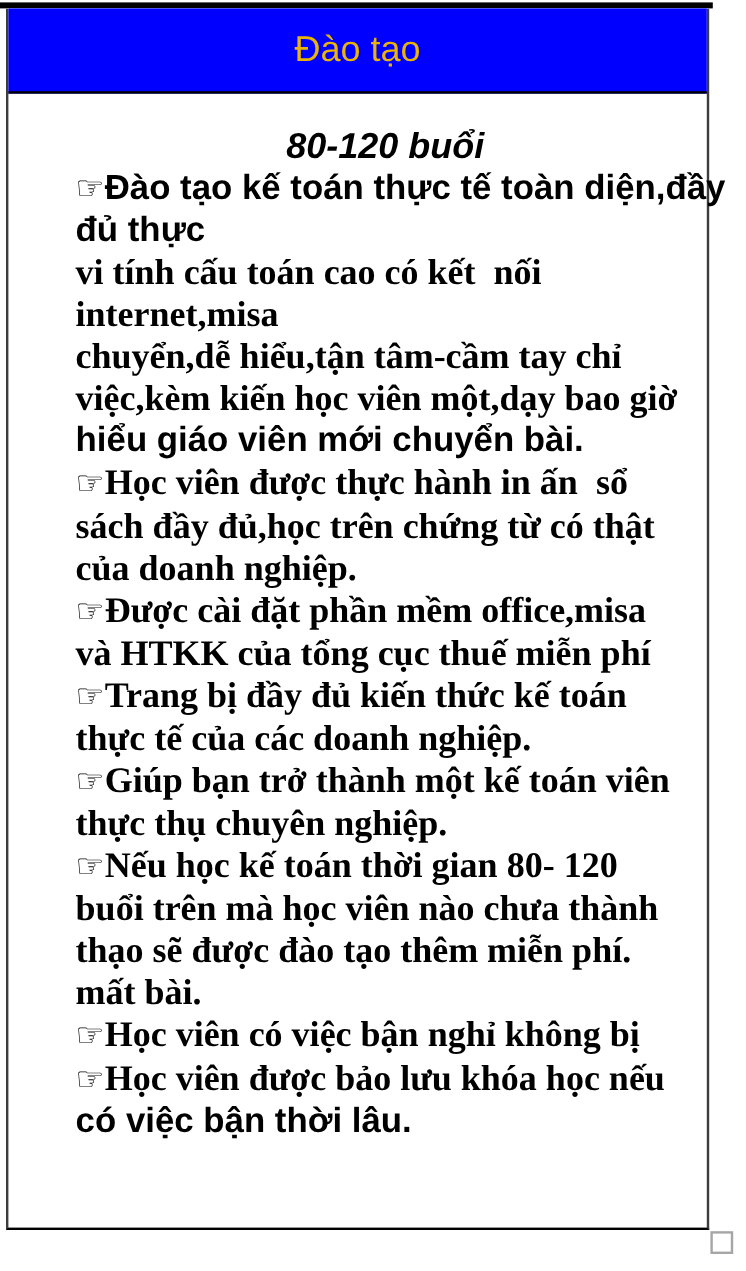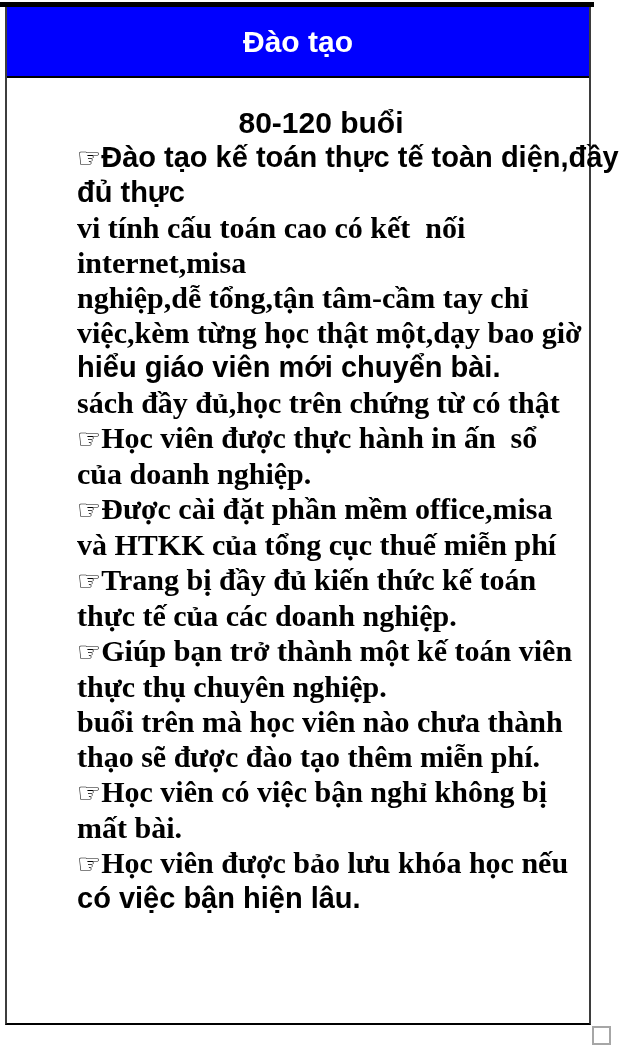--- a/index.html
+++ b/index.html
@@ -31,47 +31,47 @@
     height:71px;
     box-sizing:border-box;
     border-bottom:2px solid #000000;
     background:#0000ff;
     display:flex;
     align-items:center;
     justify-content:center;
   }
   .header-title{
     font-family:"Liberation Sans","DejaVu Sans",sans-serif;
-    font-weight:bold;
+    font-weight:normal;
     font-size:30px;
-    color:#ffffff;
+    color:#eab308;
   }
   .body-cell{
     padding:27px 10px 0 56px;
     color:#000000;
   }
   .sessions-heading{
     text-align:center;
     font-family:"Liberation Sans","DejaVu Sans",sans-serif;
     font-weight:bold;
     font-size:30px;
     line-height:35px;
     white-space:pre;
+    font-style:italic;
   }
   .item{
     margin:0;
     font-weight:bold;
     font-size:30px;
     line-height:35px;
   }
   .line{
     display:block;
     white-space:pre;
     font-family:"Liberation Serif","DejaVu Serif",serif;
-    margin-left:14px;
   }
   .line.sans{
     font-family:"Liberation Sans","DejaVu Sans",sans-serif;
     font-size:29px;
   }
   .bullet{
     font-family:"DejaVu Sans",sans-serif;
     font-weight:normal;
     font-size:27px;
   }
@@ -100,51 +100,52 @@
       <div id="list">
           <p class="item">
             <span class="line sans"><span class="bullet">☞</span>Đào tạo kế toán thực tế toàn diện,đầy</span>
             <span class="line sans">đủ thực</span>
           </p>
           <p class="item">
             <span class="line">vi tính cấu toán cao có kết  nối</span>
             <span class="line">internet,misa</span>
           </p>
           <p class="item">
-            <span class="line">nghiệp,dễ tổng,tận tâm-cầm tay chỉ</span>
-            <span class="line">việc,kèm từng học thật một,dạy bao giờ</span>
+            <span class="line">chuyển,dễ hiểu,tận tâm-cầm tay chỉ</span>
+            <span class="line">việc,kèm kiến học viên một,dạy bao giờ</span>
             <span class="line sans">hiểu giáo viên mới chuyển bài.</span>
           </p>
           <p class="item">
+            <span class="line"><span class="bullet">☞</span>Học viên được thực hành in ấn  sổ</span>
             <span class="line">sách đầy đủ,học trên chứng từ có thật</span>
-            <span class="line"><span class="bullet">☞</span>Học viên được thực hành in ấn  sổ</span>
             <span class="line">của doanh nghiệp.</span>
           </p>
           <p class="item">
             <span class="line"><span class="bullet">☞</span>Được cài đặt phần mềm office,misa</span>
             <span class="line">và HTKK của tổng cục thuế miễn phí</span>
           </p>
           <p class="item">
             <span class="line"><span class="bullet">☞</span>Trang bị đầy đủ kiến thức kế toán</span>
             <span class="line">thực tế của các doanh nghiệp.</span>
           </p>
           <p class="item">
             <span class="line"><span class="bullet">☞</span>Giúp bạn trở thành một kế toán viên</span>
             <span class="line">thực thụ chuyên nghiệp.</span>
           </p>
           <p class="item">
+            <span class="line"><span class="bullet">☞</span>Nếu học kế toán thời gian 80- 120</span>
             <span class="line">buổi trên mà học viên nào chưa thành</span>
             <span class="line">thạo sẽ được đào tạo thêm miễn phí.</span>
           </p>
           <p class="item">
+            <span class="line">mất bài.</span>
             <span class="line"><span class="bullet">☞</span>Học viên có việc bận nghỉ không bị</span>
-            <span class="line">mất bài.</span>
           </p>
           <p class="item">
             <span class="line"><span class="bullet">☞</span>Học viên được bảo lưu khóa học nếu</span>
-            <span class="line sans">có việc bận hiện lâu.</span>
+            <span class="line sans">có việc bận thời lâu.</span>
           </p>
         </div>
     </div>
   </div>
 
   <div class="corner-square"></div>
 </div>
 
 </body></html>

